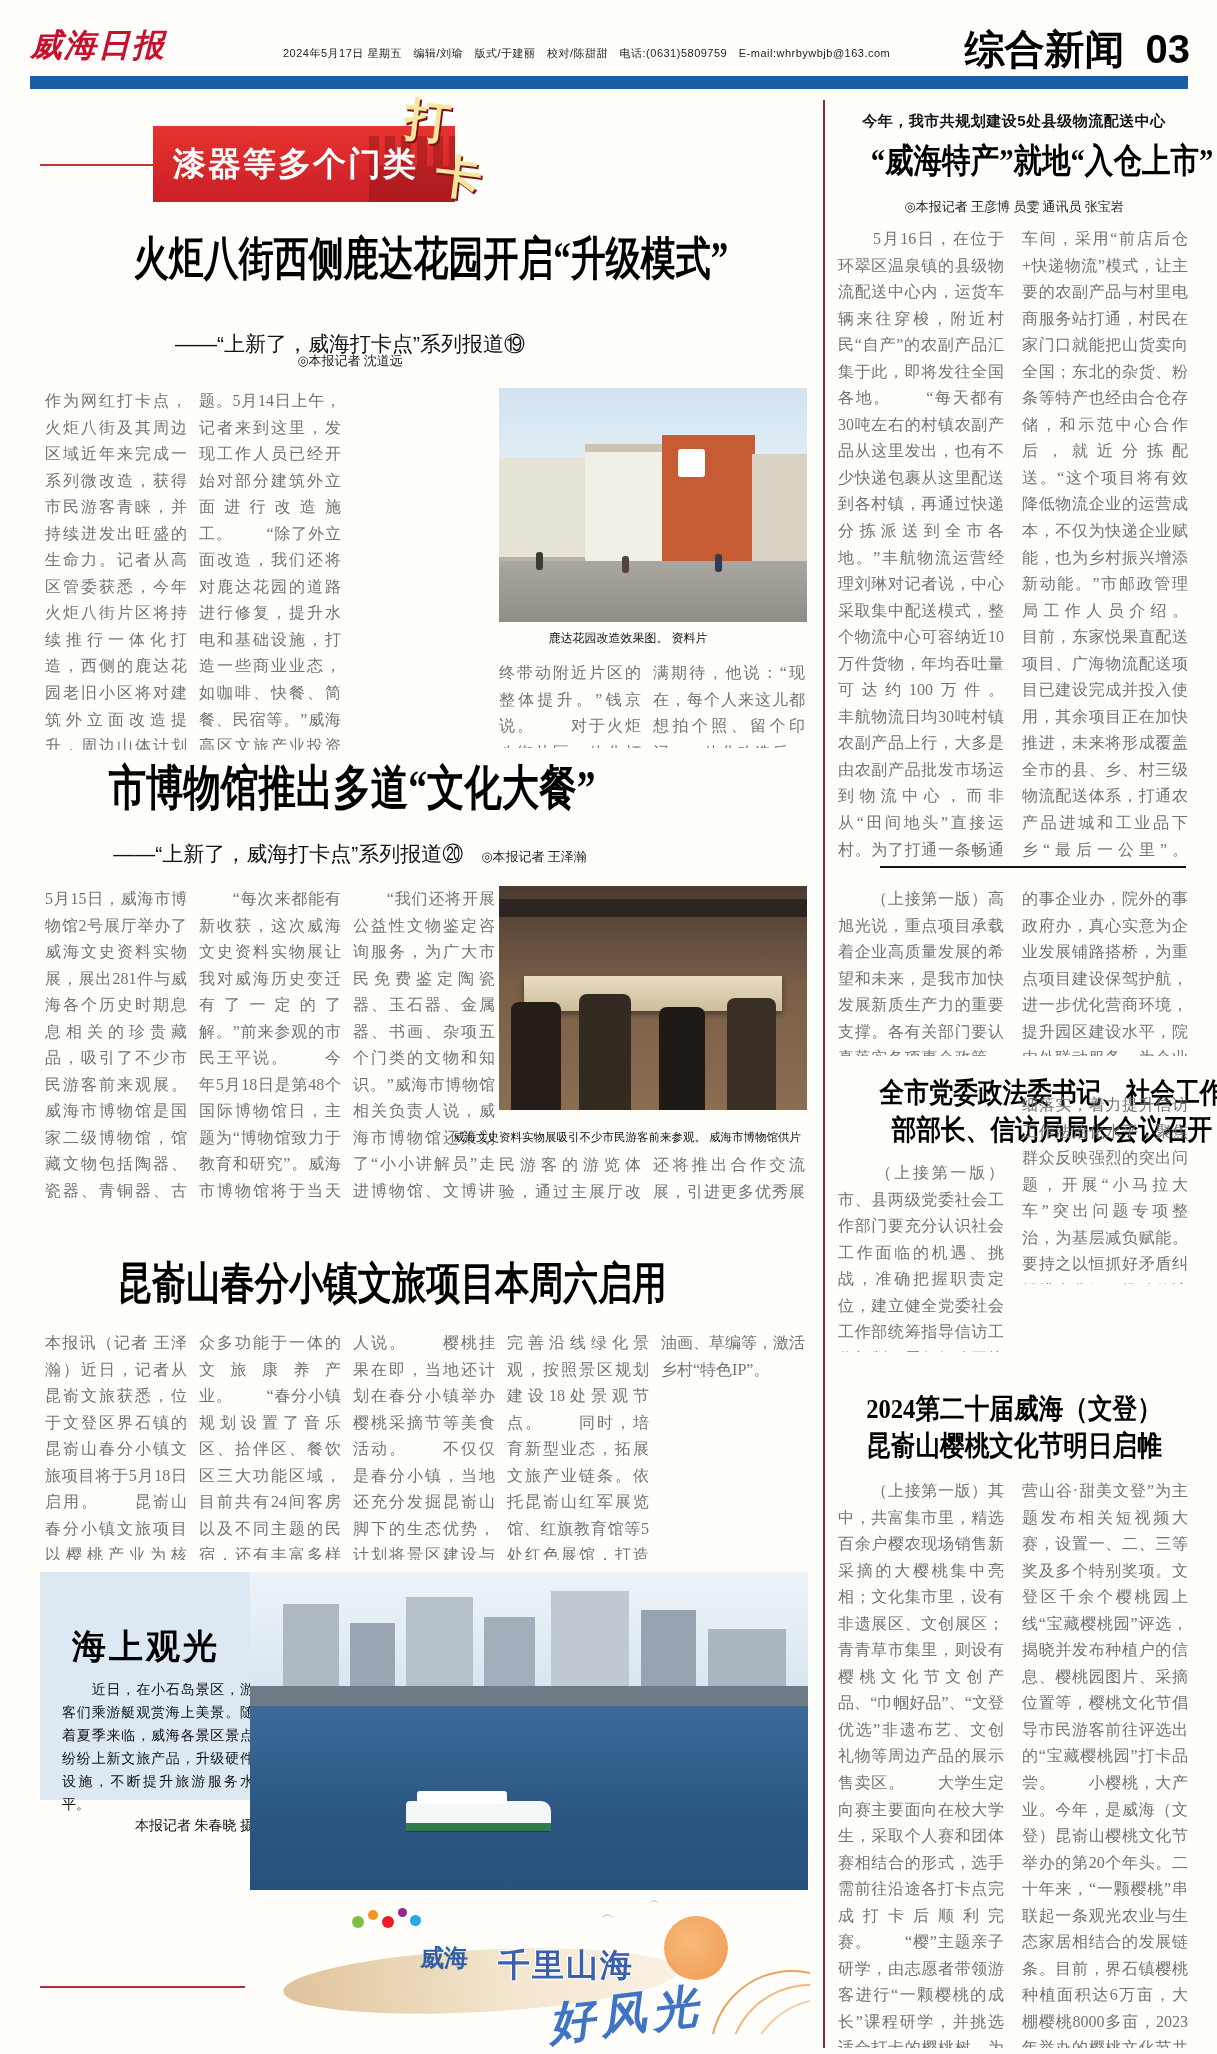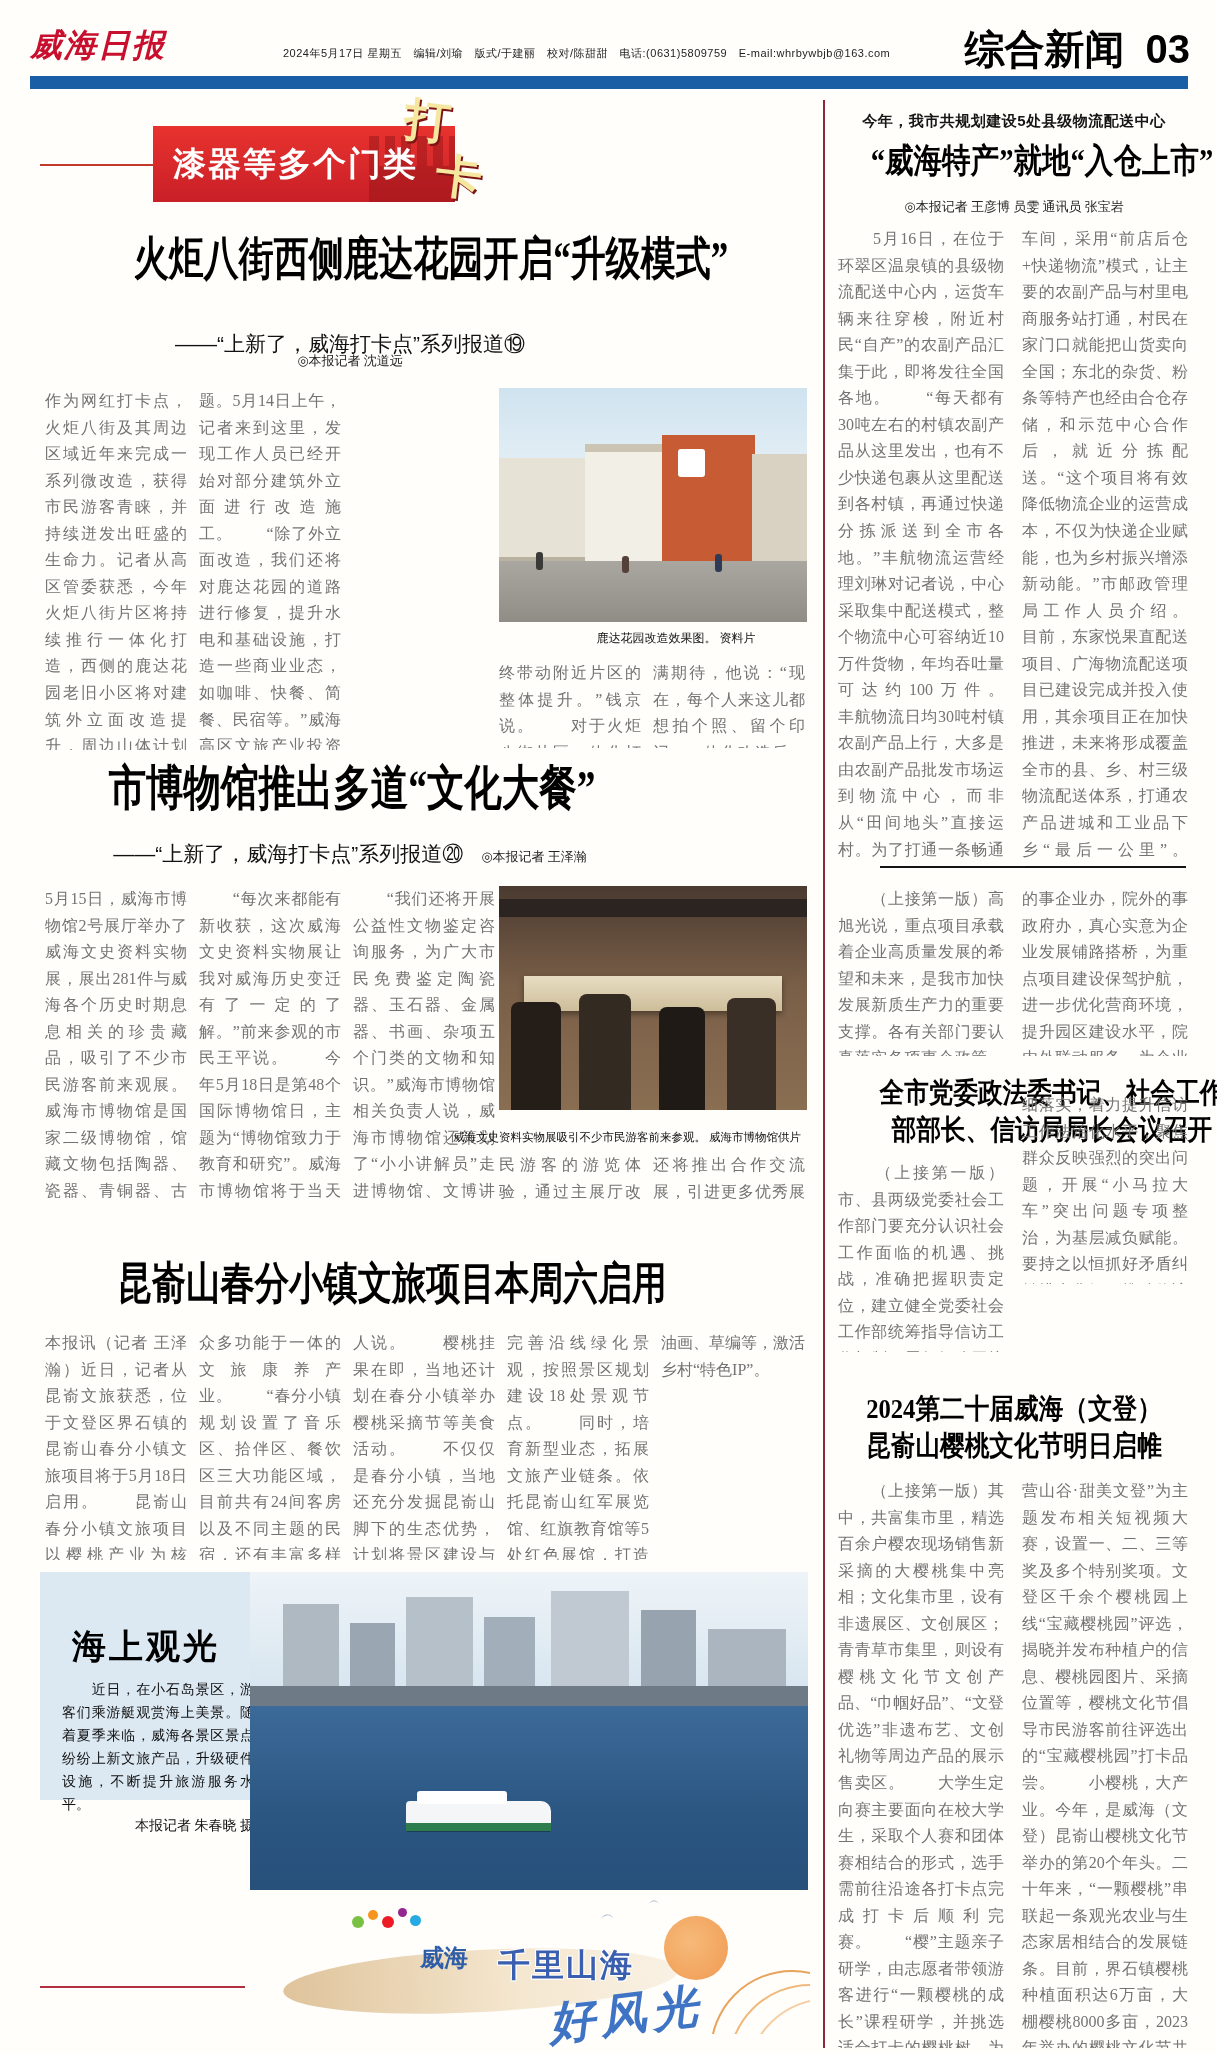--- a/index.html
+++ b/index.html
@@ -84,21 +84,21 @@
     <div class="ph" style="left:0;top:30%;width:30%;height:45%;background:#e7e2d6;box-shadow:inset 0 -6px 0 #b9b2a0;"></div>
     <div class="ph" style="left:28%;top:24%;width:26%;height:52%;background:#f2efe7;box-shadow:inset 0 8px 0 #cbc4b2;"></div>
     <div class="ph" style="left:53%;top:20%;width:30%;height:56%;background:#c75b33;"></div>
     <div class="ph" style="left:58%;top:26%;width:9%;height:12%;background:#fff;border-radius:3px;"></div>
     <div class="ph" style="left:82%;top:28%;width:18%;height:48%;background:#d9d2c2;"></div>
     <div class="ph" style="left:0;top:74%;width:100%;height:26%;background:linear-gradient(180deg,#a9a79f,#8f8d86);"></div>
     <div class="ph" style="left:12%;top:70%;width:7px;height:18px;background:#3c3a38;border-radius:3px;"></div>
     <div class="ph" style="left:40%;top:72%;width:7px;height:17px;background:#54423a;border-radius:3px;"></div>
     <div class="ph" style="left:70%;top:71%;width:7px;height:18px;background:#2f3b55;border-radius:3px;"></div>
   </div>
-  <div class="abs caption center" style="left:522px;top:630px;width:308px;">鹿达花园改造效果图。 资料片</div>
+  <div class="abs caption center" style="left:474px;top:630px;width:308px;">鹿达花园改造效果图。 资料片</div>
   <div class="col" style="left:499px;top:660px;width:142px;height:88px;">终带动附近片区的整体提升。”钱京说。　　对于火炬八街片区一体化打造工程，摄影跟拍师裴先生充</div>
   <div class="col" style="left:653px;top:660px;width:152px;height:88px;">满期待，他说：“现在，每个人来这儿都想拍个照、留个印记。一体化改造后，肯定能吸引更多游客前来打卡。”</div>
 
   <div class="abs headline-wrap" style="left:40px;top:756px;width:620px;">
     <span style="font-size:48px;transform:scaleX(.78);">市博物馆推出多道“文化大餐”</span>
   </div>
   <div class="abs center" style="left:40px;top:840px;width:620px;white-space:nowrap;">
     <span class="subtitle">——“上新了，威海打卡点”系列报道⑳</span>
     <span class="byline" style="margin-left:14px;">◎本报记者 王泽瀚</span>
   </div>

